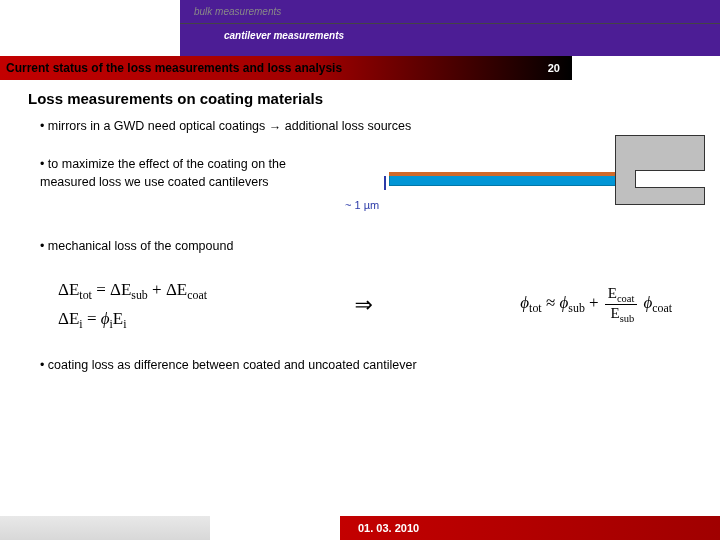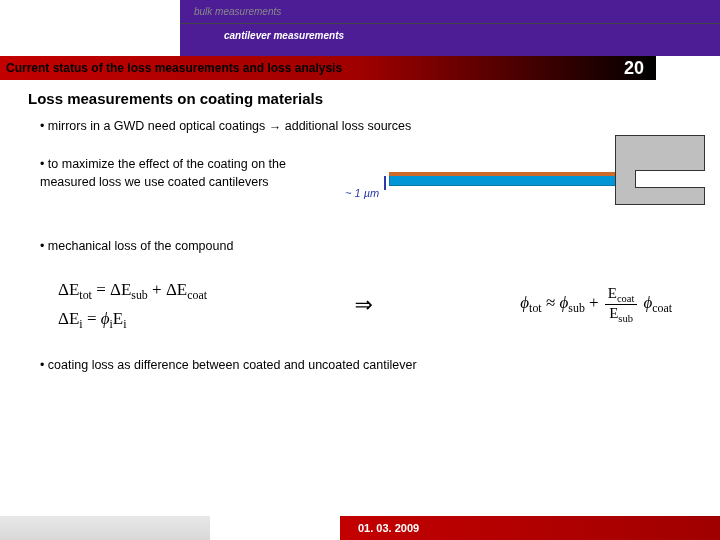--- a/index.html
+++ b/index.html
@@ -37,35 +37,35 @@
   .sub-row {
     font-size: 10px;
     font-weight: bold;
     padding: 6px 0 6px 44px;
     color: #fff;
   }
   .title-bar {
     position: absolute;
     top: 56px;
     left: 0;
-    width: 656px;
+    width: 572px;
     height: 24px;
     background: linear-gradient(to right, #c30000 0%, #a00000 55%, #000 100%);
     display: flex;
     align-items: center;
     justify-content: space-between;
     padding: 0 12px 0 6px;
   }
   .title-text {
     font-size: 12px;
     font-weight: bold;
     color: #000;
   }
   .page-num {
-    font-size: 18px;
+    font-size: 11px;
     font-weight: bold;
     color: #fff;
   }
   .content {
     position: absolute;
     top: 90px;
     left: 0;
     width: 720px;
     padding: 0 28px;
   }
@@ -121,25 +121,24 @@
   .coating {
     position: absolute;
     top: 37px;
     left: 44px;
     width: 250px;
     height: 4px;
     background: #d06a2a;
   }
   .dim-label {
     position: absolute;
-    top: 52px;
+    top: 64px;
     left: 0;
     font-size: 11px;
     color: #2b3aa8;
-    font-style: italic;
   }
   .dim-arrow {
     position: absolute;
     top: 40px;
     left: 36px;
     width: 8px;
     height: 18px;
   }
   .dim-arrow::before {
     content: '';
@@ -170,21 +169,21 @@
   .rhs {
     font-family: "Times New Roman", serif;
     font-size: 17px;
     display: flex;
     align-items: center;
     gap: 4px;
   }
   .frac {
     display: inline-flex;
     flex-direction: column;
-    align-items: center;
+    align-items: flex-end;
     vertical-align: middle;
     font-size: 15px;
     line-height: 1.1;
     margin: 0 2px;
   }
   .frac .num { border-bottom: 1px solid #000; padding: 0 3px; }
   .frac .den { padding: 0 3px; }
   sub { font-size: 0.7em; }
   .footer {
     position: absolute;
@@ -266,14 +265,14 @@
   <div class="coating"></div>
   <div class="clamp"></div>
   <div class="clamp-notch"></div>
   <div class="dim-arrow"></div>
   <div class="dim-label">~ 1 µm</div>
 </div>
 
 <div class="footer">
   <div class="footer-left"></div>
   <div class="footer-mid">Heinert et al.</div>
-  <div class="footer-right">01. 03. 2009</div>
+  <div class="footer-right">01. 03. 2010</div>
 </div>
 
 </body></html>

